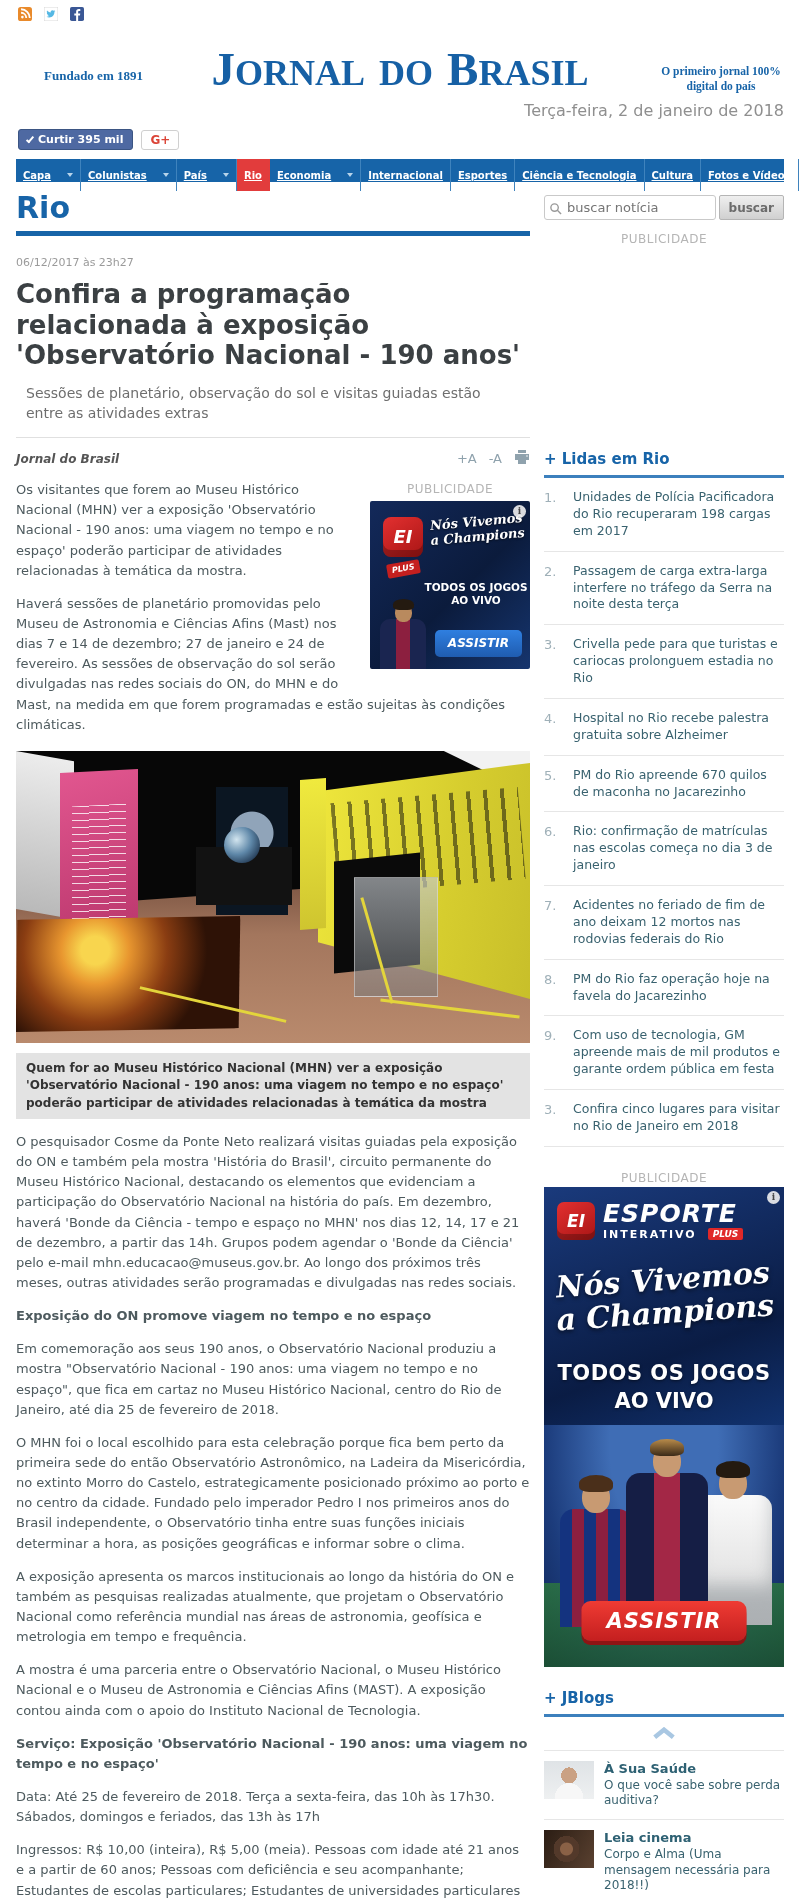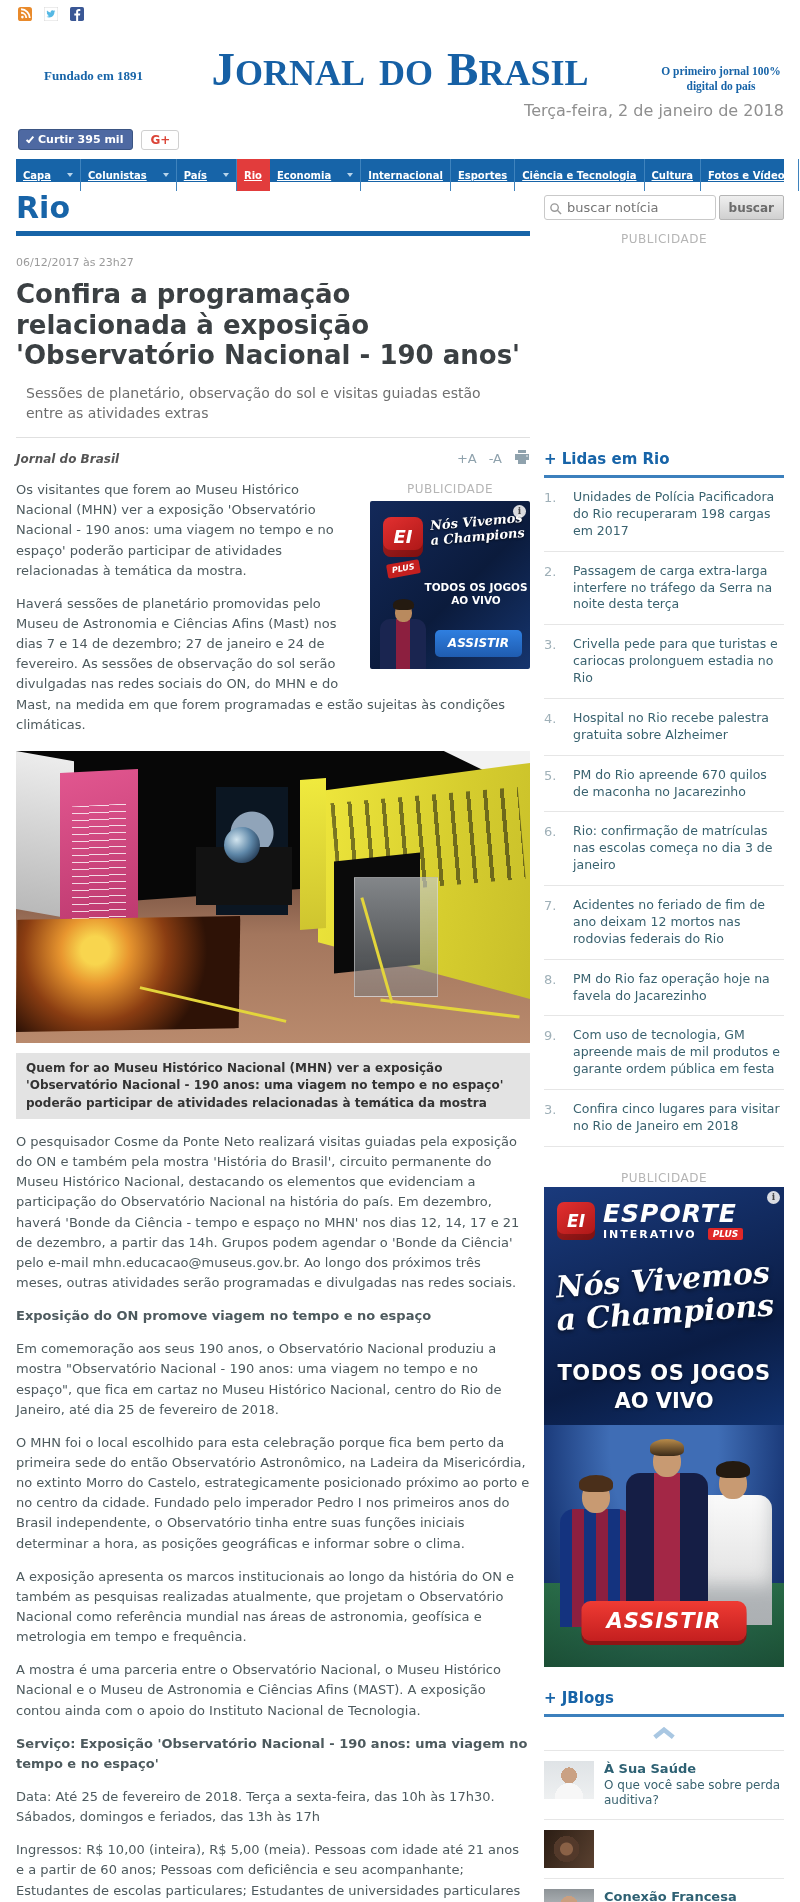--- a/index.html
+++ b/index.html
@@ -451,20 +451,24 @@
           </div>
           <div class="blog-item">
             <div class="blog-thumb thumb-doctor"></div>
             <div>
                 <div class="blog-title">À Sua Saúde</div>
                 <div class="blog-sub">O que você sabe sobre perda auditiva?</div>
               </div>
           </div>
           <div class="blog-item">
             <div class="blog-thumb thumb-film"></div>
+            <div>
+                <div class="blog-title">Leia cinema</div>
+                <div class="blog-sub">Corpo e Alma (Uma mensagem necessária para 2018!!)</div>
+              </div>
           </div>
           <div class="blog-item">
             <div class="blog-thumb thumb-face"></div>
             <div>
                 <div class="blog-title">Conexão Francesa</div>
                 <div class="blog-sub">Rede Zona Sul passa a oferecer grandes vinhos de Bordeaux</div>
               </div>
           </div>
 
         </div>

